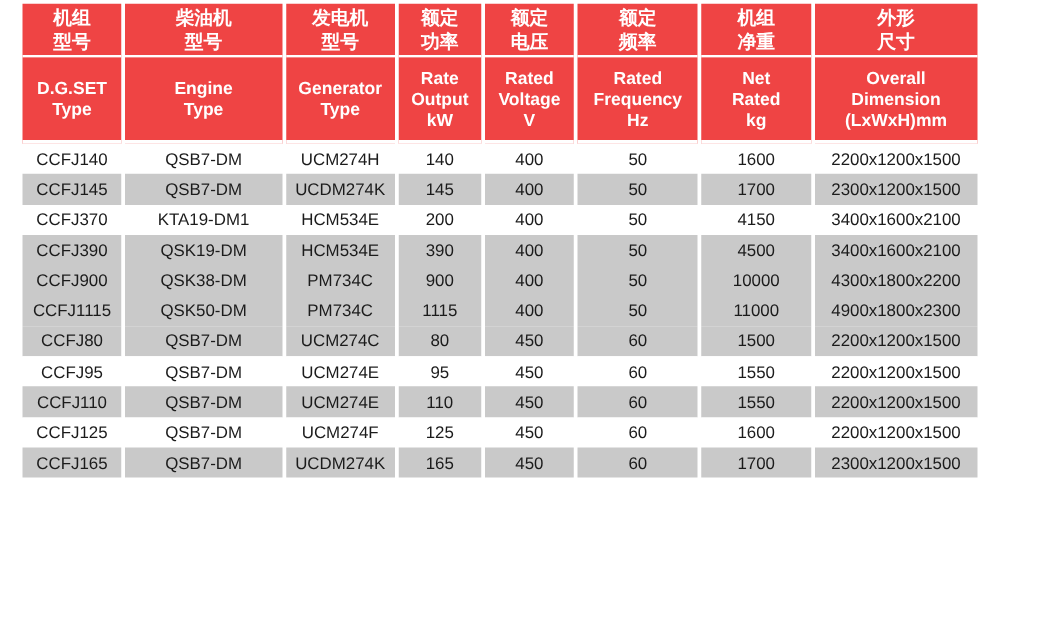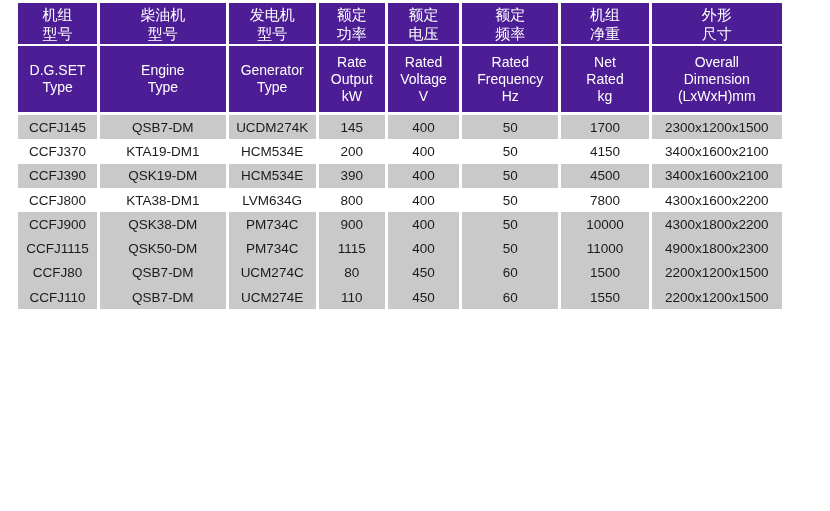--- a/index.html
+++ b/index.html
@@ -21,23 +21,23 @@
   col.c0 { width: 79px; }
   col.c1 { width: 125px; }
   col.c2 { width: 87px; }
   col.c3 { width: 66px; }
   col.c4 { width: 71px; }
   col.c5 { width: 96px; }
   col.c6 { width: 87px; }
   col.c7 { width: 130px; }
 
   th {
-    background: #4c1d95;
+    background: #ef4444;
     color: #ffffff;
-    font-weight: normal;
+    font-weight: bold;
     text-align: center;
     vertical-align: middle;
     white-space: pre-line;
     padding: 0;
   }
   th.h-cn {
     height: 41px;
     font-size: 15px;
     line-height: 19px;
     border-bottom: 2px solid #ffffff;
@@ -113,20 +113,30 @@
 Hz</th>
           <th class="h-en">Net
 Rated
 kg</th>
           <th class="h-en">Overall
 Dimension
 (LxWxH)mm</th>
         </tr>
       </thead>
     <tbody>
+        <tr>
+          <td>CCFJ140</td>
+          <td>QSB7-DM</td>
+          <td>UCM274H</td>
+          <td>140</td>
+          <td>400</td>
+          <td>50</td>
+          <td>1600</td>
+          <td>2200x1200x1500</td>
+        </tr>
         <tr class="alt">
           <td>CCFJ145</td>
           <td>QSB7-DM</td>
           <td>UCDM274K</td>
           <td>145</td>
           <td>400</td>
           <td>50</td>
           <td>1700</td>
           <td>2300x1200x1500</td>
         </tr>
@@ -143,30 +153,20 @@
         <tr class="alt">
           <td>CCFJ390</td>
           <td>QSK19-DM</td>
           <td>HCM534E</td>
           <td>390</td>
           <td>400</td>
           <td>50</td>
           <td>4500</td>
           <td>3400x1600x2100</td>
         </tr>
-        <tr>
-          <td>CCFJ800</td>
-          <td>KTA38-DM1</td>
-          <td>LVM634G</td>
-          <td>800</td>
-          <td>400</td>
-          <td>50</td>
-          <td>7800</td>
-          <td>4300x1600x2200</td>
-        </tr>
         <tr class="alt">
           <td>CCFJ900</td>
           <td>QSK38-DM</td>
           <td>PM734C</td>
           <td>900</td>
           <td>400</td>
           <td>50</td>
           <td>10000</td>
           <td>4300x1800x2200</td>
         </tr>
@@ -183,25 +183,55 @@
         <tr class="alt">
           <td>CCFJ80</td>
           <td>QSB7-DM</td>
           <td>UCM274C</td>
           <td>80</td>
           <td>450</td>
           <td>60</td>
           <td>1500</td>
           <td>2200x1200x1500</td>
         </tr>
+        <tr>
+          <td>CCFJ95</td>
+          <td>QSB7-DM</td>
+          <td>UCM274E</td>
+          <td>95</td>
+          <td>450</td>
+          <td>60</td>
+          <td>1550</td>
+          <td>2200x1200x1500</td>
+        </tr>
         <tr class="alt">
           <td>CCFJ110</td>
           <td>QSB7-DM</td>
           <td>UCM274E</td>
           <td>110</td>
           <td>450</td>
           <td>60</td>
           <td>1550</td>
           <td>2200x1200x1500</td>
+        </tr>
+        <tr>
+          <td>CCFJ125</td>
+          <td>QSB7-DM</td>
+          <td>UCM274F</td>
+          <td>125</td>
+          <td>450</td>
+          <td>60</td>
+          <td>1600</td>
+          <td>2200x1200x1500</td>
+        </tr>
+        <tr class="alt">
+          <td>CCFJ165</td>
+          <td>QSB7-DM</td>
+          <td>UCDM274K</td>
+          <td>165</td>
+          <td>450</td>
+          <td>60</td>
+          <td>1700</td>
+          <td>2300x1200x1500</td>
         </tr>
       </tbody>
   </table>
 </div>
 
 </body></html>

